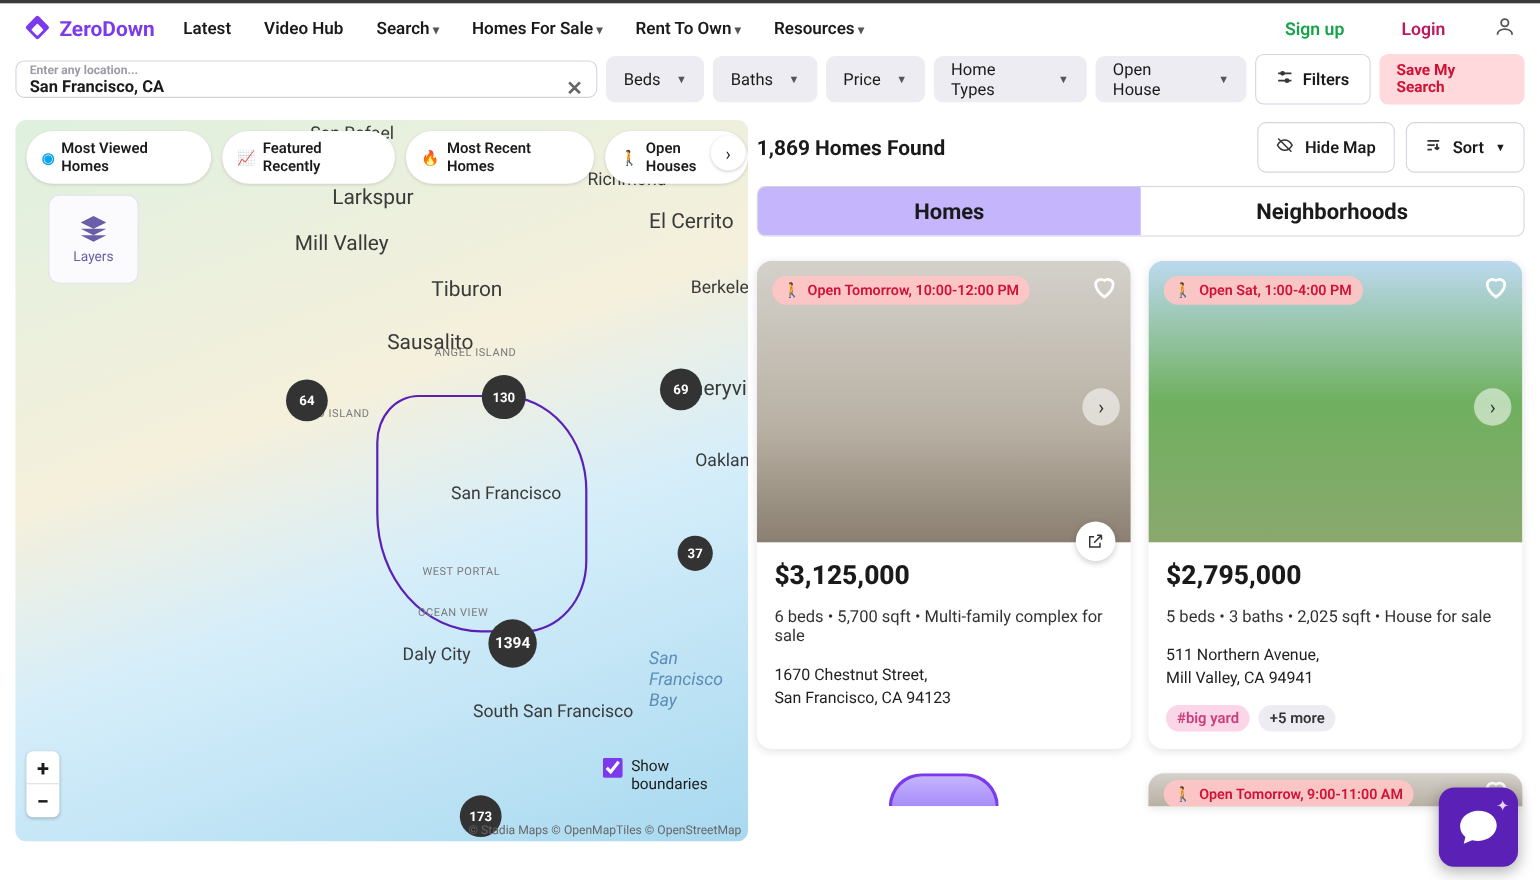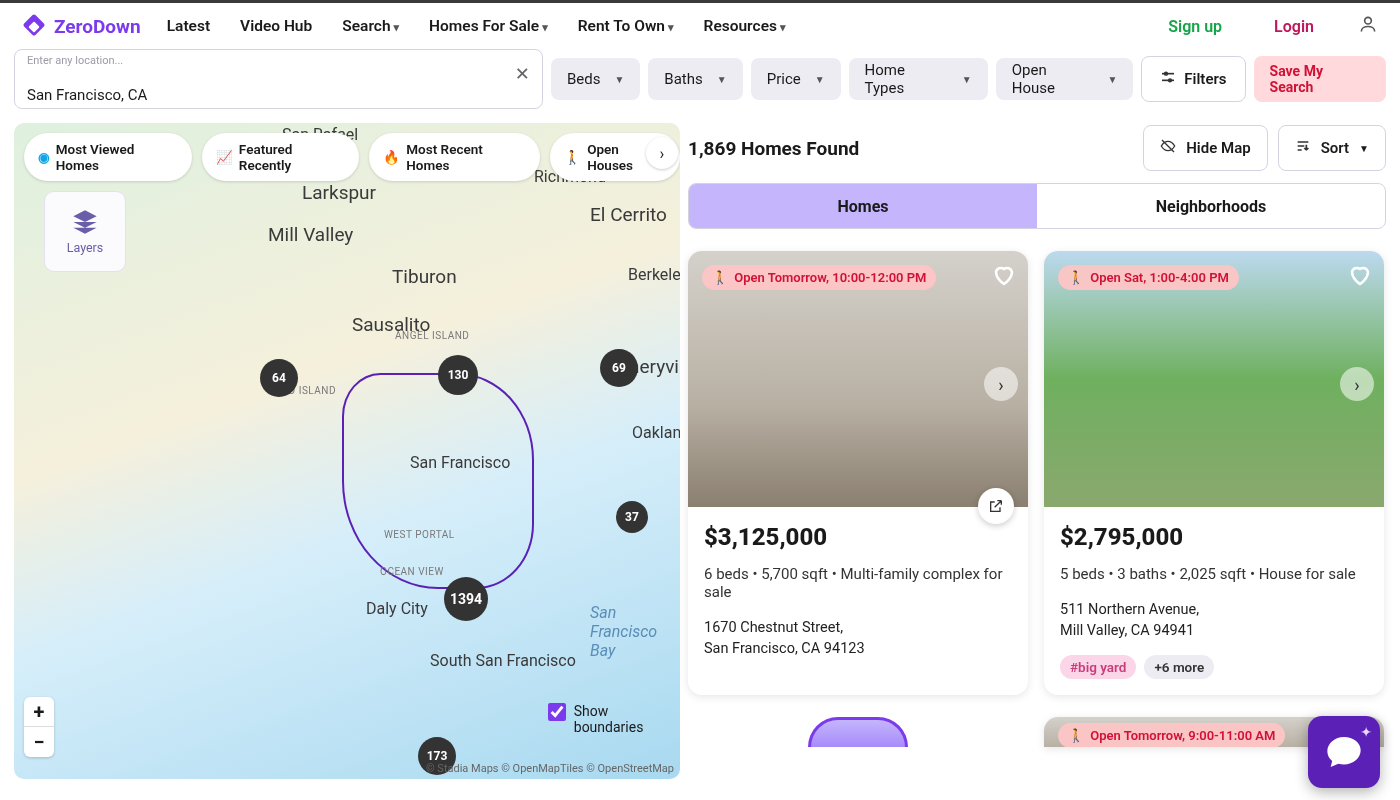--- a/index.html
+++ b/index.html
@@ -13,21 +13,21 @@
 .nav { display:flex; gap:30px; font-weight:600; font-size:15.5px; }
 .nav-item { cursor:pointer; }
 .caret { font-size:11px; margin-left:3px; color:#555; }
 .spacer { flex:1; }
 .signup { color:#16a34a; font-weight:600; font-size:16px; cursor:pointer; }
 .login { color:#be185d; font-weight:600; font-size:16px; cursor:pointer; margin-left:26px; }
 .user-ic { margin-left:18px; color:#555; cursor:pointer; }
 .user-ic svg { width:20px; height:20px; stroke:#555; fill:none; stroke-width:2; }
 
 .filterbar { display:flex; gap:8px; padding:0 14px 14px; align-items:center; }
-.searchbox { width:530px; height:60px; border:1px solid #d6d3e0; border-radius:8px; padding:4px 12px; display:flex; flex-direction:column; justify-content:space-between; position:relative; }
+.searchbox { width:530px; height:34px; border:1px solid #d6d3e0; border-radius:8px; padding:4px 12px; display:flex; flex-direction:column; justify-content:center; position:relative;font-weight:bold; }
 .searchbox .ph { font-size:11px; color:#9e9aa8; }
 .searchbox .val { font-size:15px; }
 .clear-x { position:absolute; right:12px; top:13px; font-size:18px; color:#666; cursor:pointer; }
 .pill { height:42px; background:#eeecf3; border-radius:8px; display:flex; align-items:center; padding:0 16px; gap:14px; font-size:15px; cursor:pointer; }
 .pill .tri { font-size:10px; color:#555; }
 .filters-btn { height:46px; border:1px solid #d6d3e0; border-radius:8px; display:flex; align-items:center; gap:8px; padding:0 18px; font-weight:600; font-size:15px; cursor:pointer; }
 .save-btn { height:46px; background:#ffd9dc; color:#d11135; font-weight:700; font-size:14px; border-radius:8px; padding:0 16px; display:flex; align-items:center; cursor:pointer; }
 
 .body { display:flex; height:656px; padding:0 14px; gap:8px; }
 .map { width:666px; position:relative; border-radius:10px; overflow:hidden; background:linear-gradient(160deg,#dff0df 0%,#f5f0dc 40%,#d6eefa 60%,#a8d9f0 100%); }
@@ -46,21 +46,21 @@
 .city { position:absolute; font-size:19px; color:#3a3a3a; font-weight:400; pointer-events:none; z-index:3; }
 .city.big { font-size:16px; }
 .outline { position:absolute; border:2.5px solid #5b21b6; border-radius:20% 40% 30% 50%; z-index:2; pointer-events:none; }
 
 .results { flex:1; display:flex; flex-direction:column; }
 .res-top { display:flex; align-items:center; justify-content:space-between; height:50px; }
 .res-count { font-size:19px; font-weight:700; }
 .res-ctrls { display:flex; gap:10px; }
 .ctrl { height:46px; border:1px solid #d6d3e0; border-radius:8px; display:flex; align-items:center; gap:10px; padding:0 16px; font-weight:600; font-size:15px; cursor:pointer; }
 .seg { display:flex; margin-top:10px; height:46px; border:1px solid #d6d3e0; border-radius:8px; overflow:hidden; }
-.seg div { flex:1; display:flex; align-items:center; justify-content:center; font-weight:700; font-size:16px; cursor:pointer; }
+.seg div { flex:1; display:flex; align-items:center; justify-content:center; font-weight:700; font-size:20px; cursor:pointer; }
 .seg .active { background:#c4b5fd; }
 
 .cards { display:flex; gap:16px; margin-top:22px; }
 .card { width:340px; border-radius:14px; box-shadow:0 2px 8px rgba(0,0,0,.1); overflow:hidden; background:#fff; }
 .card-img { height:256px; background:#ccc; position:relative; }
 .card-img.a { background:linear-gradient(180deg,#d4d1cb 0%,#b8b0a3 60%,#8a7f70 100%); }
 .card-img.b { background:linear-gradient(180deg,#bcd9ef 0%,#6fb05f 50%,#8aa86e 100%); }
 .oh-badge { position:absolute; top:14px; left:14px; background:rgba(253,197,197,.95); color:#d11135; font-weight:600; font-size:13px; padding:5px 10px; border-radius:999px; display:flex; align-items:center; gap:6px; }
 .heart { position:absolute; top:12px; right:12px; cursor:pointer; }
 .heart svg { width:24px; height:24px; stroke:#fff; fill:none; stroke-width:2.5; }
@@ -275,21 +275,21 @@
                 <path d="M12 21s-8-5-8-12a5 5 0 0 1 8-3 5 5 0 0 1 8 3c0 7-8 12-8 12z"></path>
               </svg></div>
           <div class="img-next">›</div>
         </div>
         <div class="card-body">
           <div class="price">$2,795,000</div>
           <div class="specs">5 beds • 3 baths • 2,025 sqft • House for sale</div>
           <div class="addr"><span>511 Northern Avenue,</span><br><span>Mill Valley, CA 94941</span></div>
           <div class="tags">
             <span class="tag">#big yard</span>
-            <span class="tag more">+6 more</span>
+            <span class="tag more">+5 more</span>
           </div>
         </div>
       </div>
     </div>
 
     <div class="row2">
       <div class="promo">
           <div class="promo-circ"></div>
         </div>
       <div class="card3">

